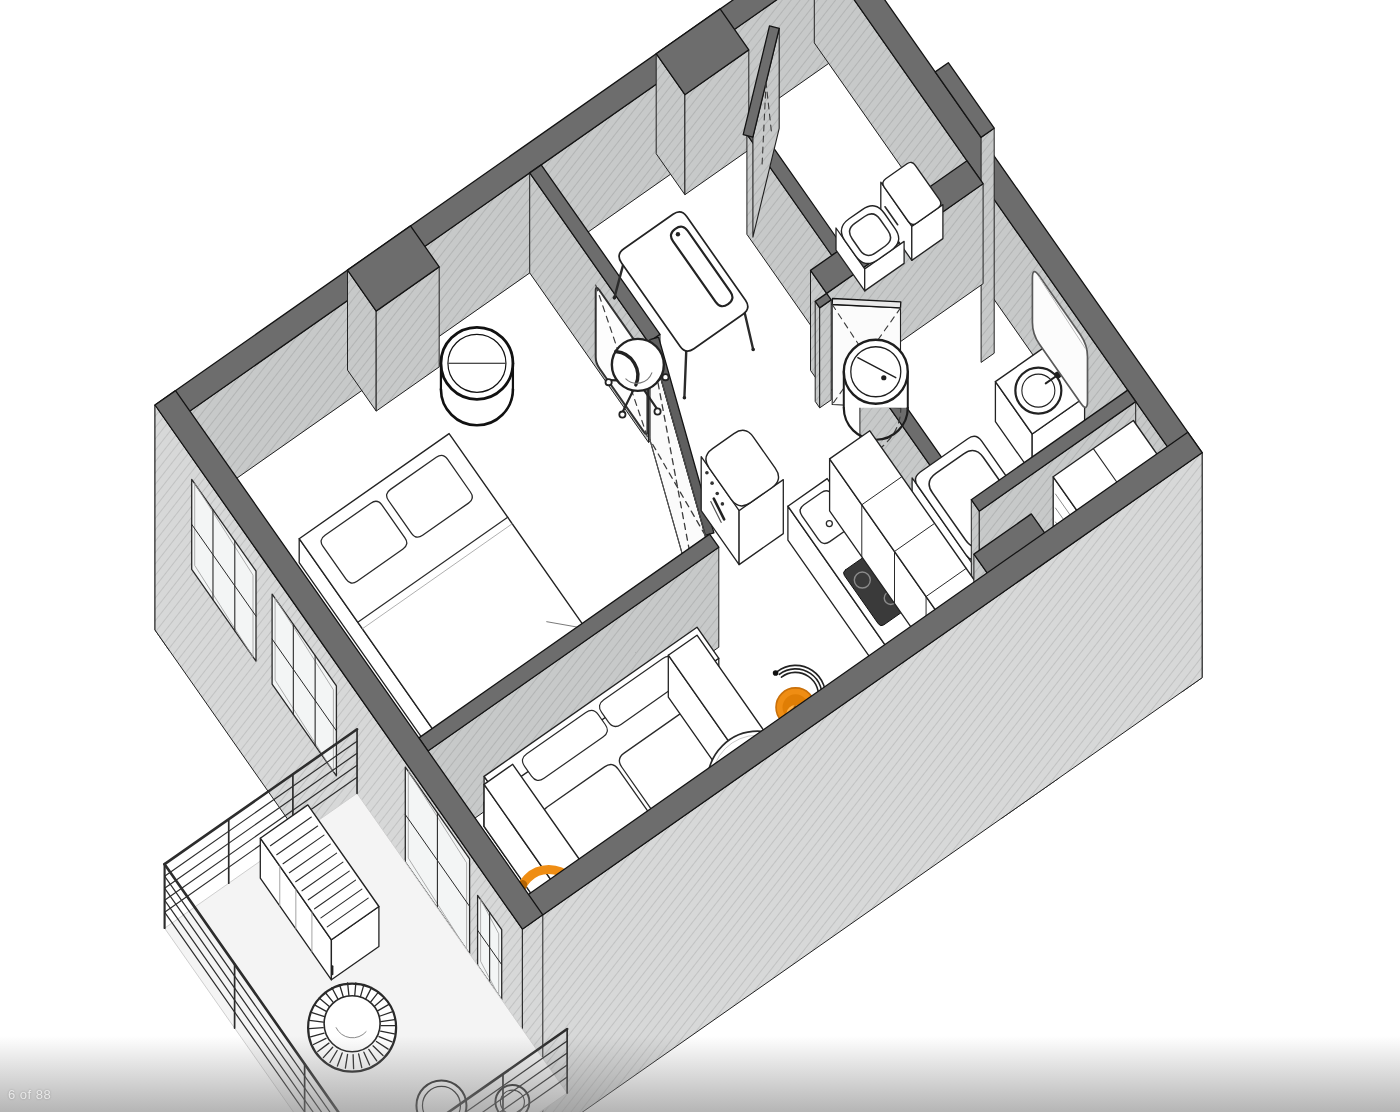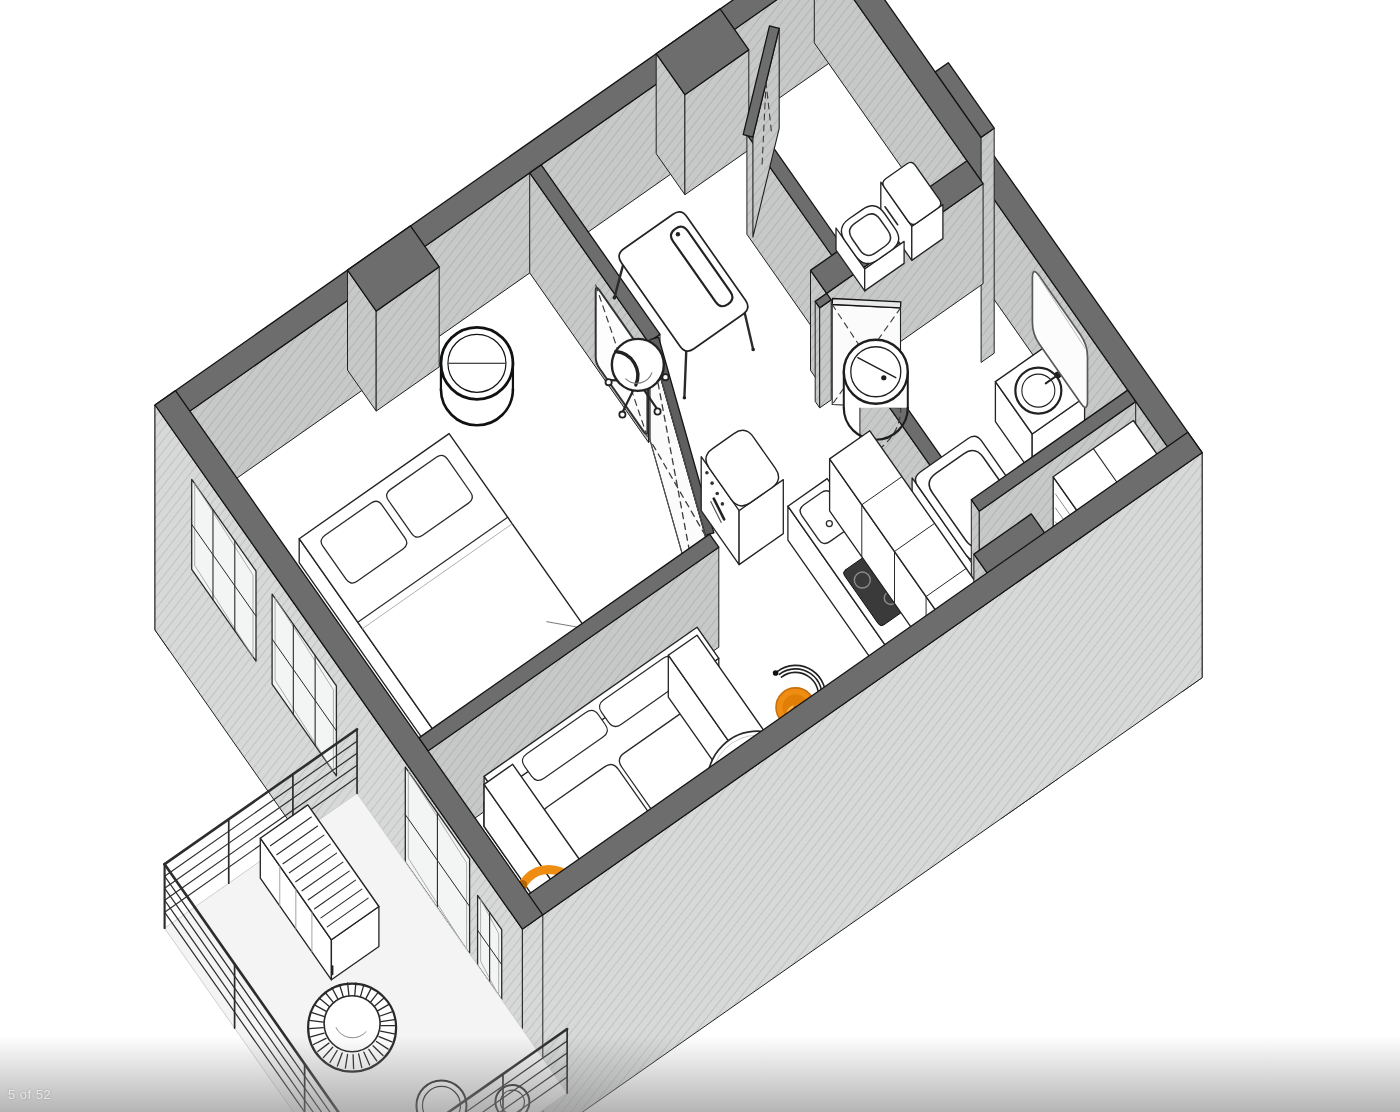--- a/index.html
+++ b/index.html
@@ -476,14 +476,14 @@
         <line x1="374.667" y1="1187.9319999999998" x2="567.132" y2="1053.042" stroke="#2d2d2d" stroke-width="1.2" stroke-linecap="round"></line>
         <line x1="374.667" y1="1199.9319999999998" x2="567.132" y2="1065.042" stroke="#2d2d2d" stroke-width="1.2" stroke-linecap="round"></line>
         <line x1="374.667" y1="1211.9319999999998" x2="567.132" y2="1077.042" stroke="#2d2d2d" stroke-width="1.2" stroke-linecap="round"></line>
         <line x1="374.667" y1="1227.9319999999998" x2="374.667" y2="1163.9319999999998" stroke="#2d2d2d" stroke-width="1.7" stroke-linecap="round"></line>
         <line x1="438.82199999999995" y1="1182.9686666666666" x2="438.82199999999995" y2="1118.9686666666666" stroke="#2d2d2d" stroke-width="1.7" stroke-linecap="round"></line>
         <line x1="502.977" y1="1138.0053333333333" x2="502.977" y2="1074.0053333333333" stroke="#2d2d2d" stroke-width="1.7" stroke-linecap="round"></line>
         <line x1="567.132" y1="1093.042" x2="567.132" y2="1029.042" stroke="#2d2d2d" stroke-width="1.7" stroke-linecap="round"></line>
       </g>
     </svg>
   <div class="bottom-fade"></div>
-  <span class="page-ind">5 of 52</span>
+  <span class="page-ind">6 of 88</span>
 </div>
 
 </body></html>

